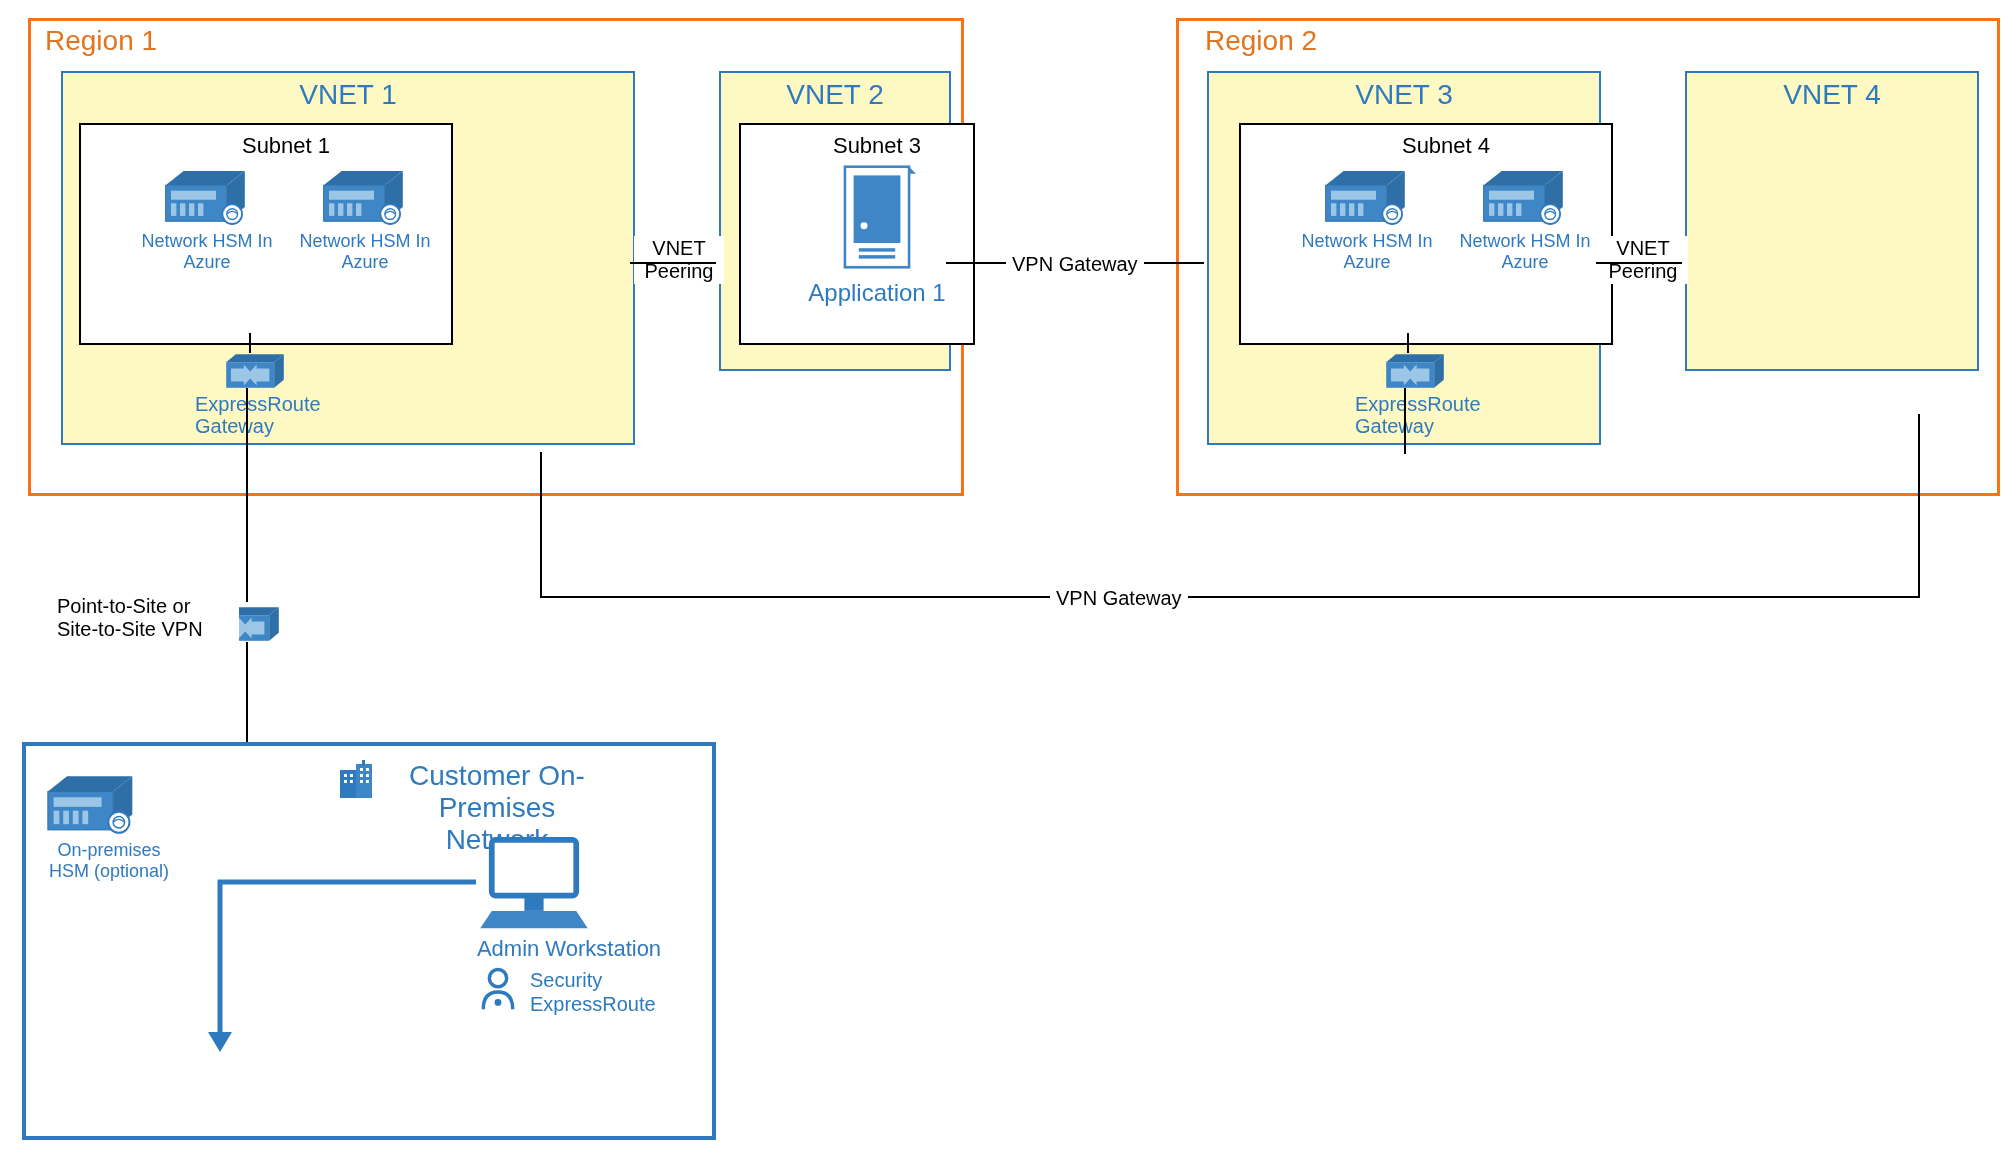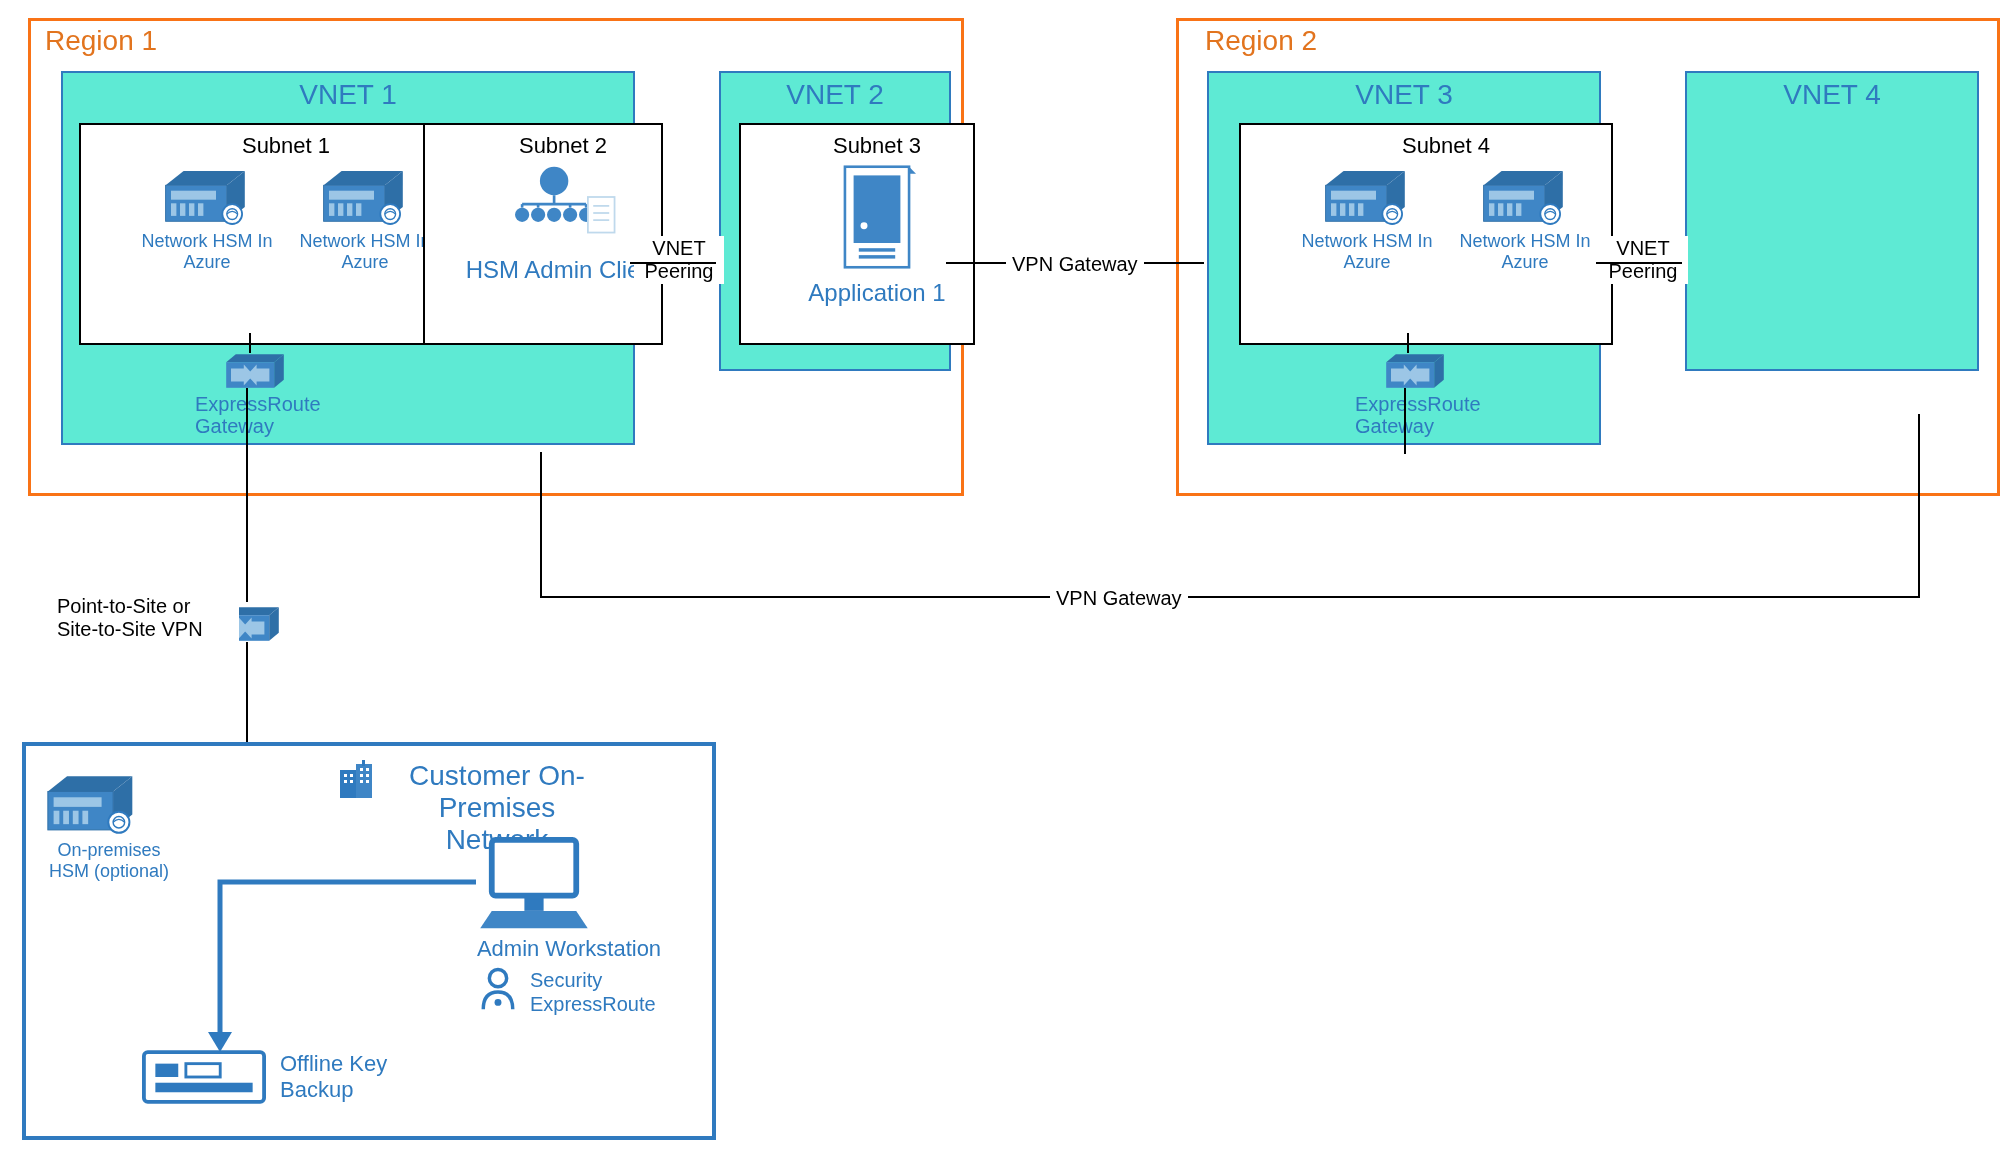--- a/index.html
+++ b/index.html
@@ -21,21 +21,21 @@
   .region-label {
     position: absolute;
     top: 4px;
     color: #E2741E;
     font-size: 28px;
     font-weight: 500;
   }
   .vnet {
     position: absolute;
     border: 2px solid #2F7ABF;
-    background: #5eead4;
+    background: #fef9c3;
   }
   .vnet-label {
     text-align: center;
     font-size: 28px;
     color: #2F7ABF;
     margin-top: 6px;
     font-weight: 500;
   }
   .subnet {
     position: absolute;
@@ -236,29 +236,20 @@
         </div>
         <div class="hsm-item">
           <svg class="hsm-icon">
               <use href="#hsm"></use>
             </svg>
           <div class="hsm-caption">Network HSM In Azure</div>
         </div>
       </div>
     </div>
 
-    <div class="subnet" style="left:360px; top:50px; width:196px; height:210px;">
-      <div class="subnet-label">Subnet 2</div>
-      <div style="display:flex;justify-content:center;margin-top:6px;">
-        <svg width="120" height="80">
-            <use href="#loadbalancer"></use>
-          </svg>
-      </div>
-      <div class="admin-client-label">HSM Admin Client</div>
-    </div>
 
     <div class="gateway-row" style="left:132px; top:276px;">
       <svg width="64" height="44">
           <use href="#gateway"></use>
         </svg>
       <div class="gateway-label" style="width:120px;">ExpressRoute Gateway</div>
     </div>
 
     <div class="line" style="left:186px; top:260px; width:2px; height:20px;"></div>
   </div>
@@ -368,19 +359,13 @@
         <use href="#user"></use>
       </svg>
     <div class="onprem-caption" style="width:120px;">Security ExpressRoute</div>
   </div>
 
   <svg style="position:absolute; left:174px; top:100px; width:280px; height:220px;">
     <path d="M276 36 L20 36 L20 190" fill="none" stroke="#2F7ABF" stroke-width="5"></path>
     <polygon points="20,206 8,186 32,186" fill="#2F7ABF"></polygon>
   </svg>
 
-  <div style="position:absolute; left:116px; top:304px; display:flex; align-items:center; gap:14px;">
-    <svg width="124" height="54">
-        <use href="#backupdev"></use>
-      </svg>
-    <div class="onprem-caption" style="font-size:22px; width:120px;">Offline Key Backup</div>
-  </div>
 </div>
 
 </body></html>

